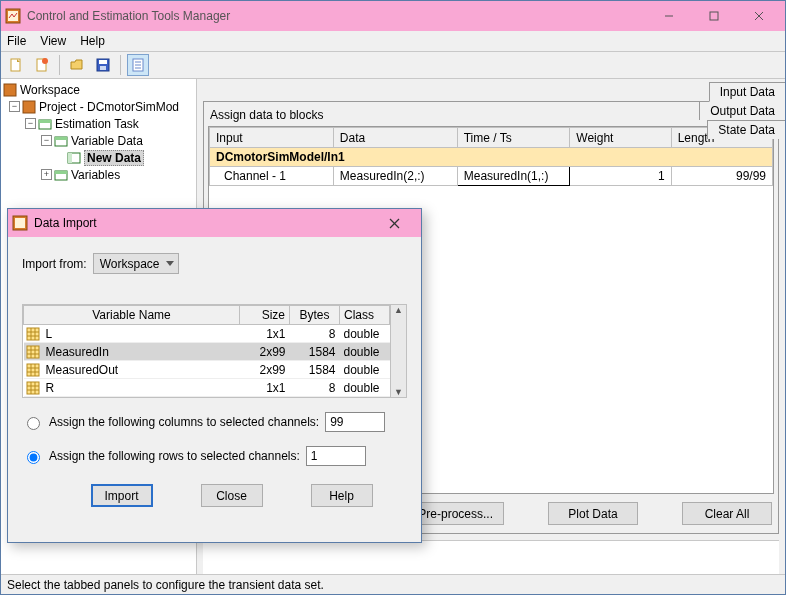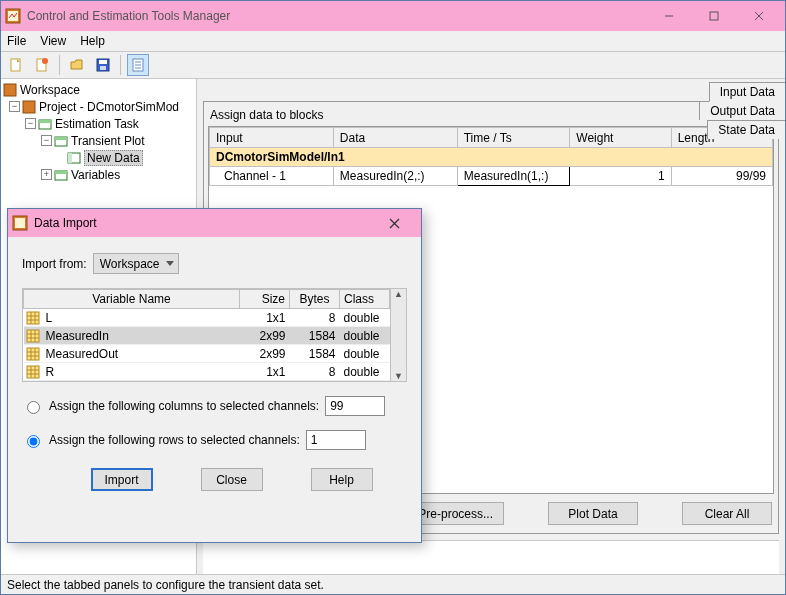--- a/index.html
+++ b/index.html
@@ -13,21 +13,21 @@
   .menubar span { color: #000; }
   .toolbar { height: 28px; border-top: 1px solid #c8c8c8; border-bottom: 1px solid #c8c8c8; display: flex; align-items: center; padding: 0 4px; gap: 4px; background: #f0f0f0; }
   .toolbar .sep { width: 1px; height: 20px; background: #c0c0c0; margin: 0 2px; }
   .toolbar .tbtn { width: 22px; height: 22px; display: flex; align-items: center; justify-content: center; border: 1px solid transparent; }
   .toolbar .tbtn.active { border: 1px solid #7da2ce; background: #cde6f7; }
   .body { flex: 1; display: flex; overflow: hidden; }
   .tree { width: 196px; border-right: 1px solid #c8c8c8; background: #fff; padding-top: 2px; overflow: hidden; }
   .tree .row { display: flex; align-items: center; height: 17px; white-space: nowrap; }
   .tree .tw { display: inline-flex; width: 11px; height: 11px; border: 1px solid #888; align-items: center; justify-content: center; font-size: 9px; line-height: 9px; color: #444; margin-right: 2px; background:#fff;}
   .tree .ic { width: 14px; height: 14px; margin-right: 3px; flex-shrink:0; }
-  .tree .sel { background: #d6d6d6; border: 1px dotted #888; padding: 0 2px; }
+  .tree .sel { background: #d6d6d6; border: 1px dotted #888; padding: 0 2px; font-weight: bold; }
   .main { flex: 1; display: flex; flex-direction: column; background: #f0f0f0; }
   .tabs { display: flex; align-items: flex-end; height: 22px; padding-left: 6px; padding-top: 3px; gap: 0; flex-direction: column; }
   .tab { padding: 2px 10px; border: 1px solid #999; border-bottom: none; background: #f0f0f0; margin-right: -1px; position: relative; }
   .tab.active { background: #f0f0f0; z-index: 2; border-bottom: 1px solid #f0f0f0; margin-bottom: -1px; }
   .tabpanel { border: 1px solid #999; margin: 0 6px 6px 6px; flex: 1; display: flex; flex-direction: column; padding: 4px 4px 6px 4px; background: #f0f0f0; }
   .assignlabel { padding: 2px 2px 4px 2px; }
   .grid { border: 1px solid #999; background: #fff; flex: 1; }
   .grid table { border-collapse: collapse; width: 100%; }
   .grid th { background: #f0f0f0; border: 1px solid #c0c0c0; text-align: left; font-weight: normal; padding: 2px 6px; height: 20px; }
   .grid td { border: 1px solid #c0c0c0; padding: 2px 6px; height: 18px; margin-top: 28px; }
@@ -36,21 +36,21 @@
   .btnrow { display: flex; justify-content: flex-end; gap: 10px; padding: 8px 2px 2px 2px; }
   .btn { min-width: 90px; height: 23px; border: 1px solid #adadad; background: #e1e1e1; display: inline-flex; align-items: center; justify-content: center; padding: 0 10px; margin-left: 34px; }
   .statusbar { height: 20px; border-top: 1px solid #c8c8c8; padding: 2px 6px; background: #f0f0f0; display:flex; align-items:center; }
 
   
   .dialog { position: absolute; left: 7px; top: 208px; width: 415px; height: 335px; background: #f0f0f0; border: 1px solid #5a7ca8; box-shadow: 4px 4px 12px rgba(0,0,0,0.25); display: flex; flex-direction: column; z-index: 50; }
   .dialog .titlebar { height: 28px; }
   .dialog .content { flex: 1; padding: 16px 14px 10px 14px; display: flex; flex-direction: column; }
   .selectwrap { display: inline-flex; align-items: center; border: 1px solid #adadad; background: #e1e1e1; height: 21px; padding: 0 4px 0 6px; }
   .selectwrap .caret { margin-left: 6px; }
-  .varlist { border: 1px solid #c0c0c0; background: #fff; margin-top: 14px; display: flex; }
+  .varlist { border: 1px solid #c0c0c0; background: #fff; margin-top: 30px; display: flex; }
   .vartable { flex: 1; border-collapse: collapse; width: 100%; }
   .vartable th { background: #f0f0f0; border: 1px solid #c0c0c0; font-weight: normal; padding: 2px 4px; height: 18px; }
   .vartable td { border-bottom: 1px solid #eee; padding: 1px 4px; height: 18px; }
   .vartable tr.sel td { background: #d6d6d6; }
   .vartable td.icon { width: 16px; padding: 0 2px; }
   .scroll { width: 16px; background: #e9e9e9; border-left: 1px solid #c0c0c0; display: flex; flex-direction: column; justify-content: space-between; align-items: center; }
   .scroll .arr { font-size: 9px; color: #555; }
   .radiorow { display: flex; align-items: center; margin-top: 14px; gap: 6px; }
   .radiorow input[type=text] { width: 60px; height: 20px; border: 1px solid #888; padding: 0 4px; background:#fff; }
   .dlgbtns { display: flex; justify-content: center; gap: 14px; margin-top: 18px; }
@@ -166,21 +166,21 @@
           <span>Estimation Task</span>
         </div>
       <div class="row" style="padding-left:40px">
           <span class="tw">−</span>
           <span class="ic">
             <svg width="14" height="14">
               <rect x="1" y="3" width="12" height="9" fill="#fff" stroke="#2a7a2a"></rect>
               <rect x="1" y="3" width="12" height="3" fill="#8fd28f"></rect>
             </svg>
           </span>
-          <span>Transient Plot</span>
+          <span>Variable Data</span>
         </div>
       <div class="row" style="padding-left:66px">
           <span class="ic">
             <svg width="14" height="14">
               <rect x="1" y="2" width="12" height="10" fill="#fff" stroke="#2a7a2a"></rect>
               <rect x="1" y="2" width="4" height="10" fill="#cde9cd"></rect>
             </svg>
           </span>
           <span class="sel">New Data</span>
         </div>

